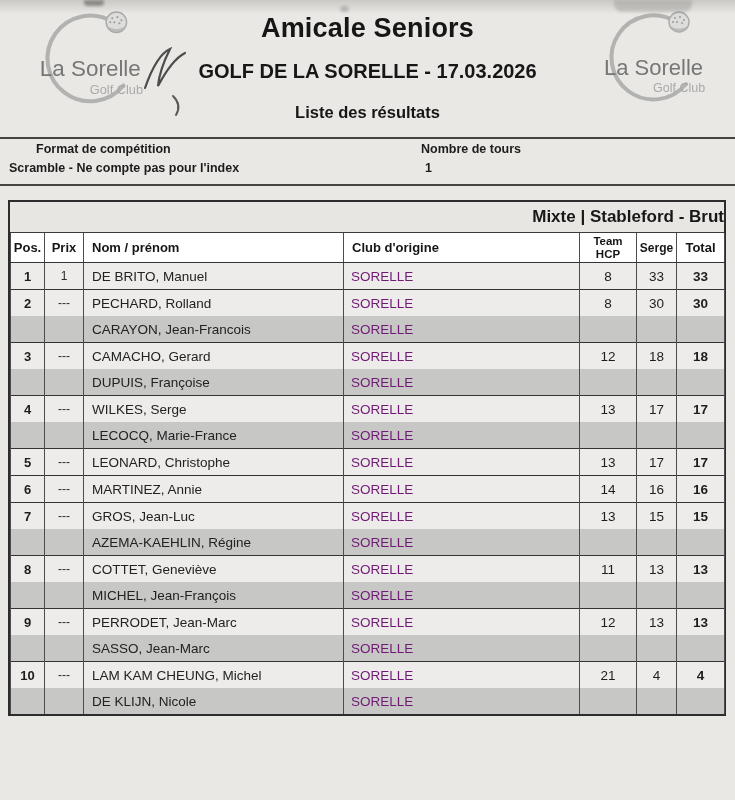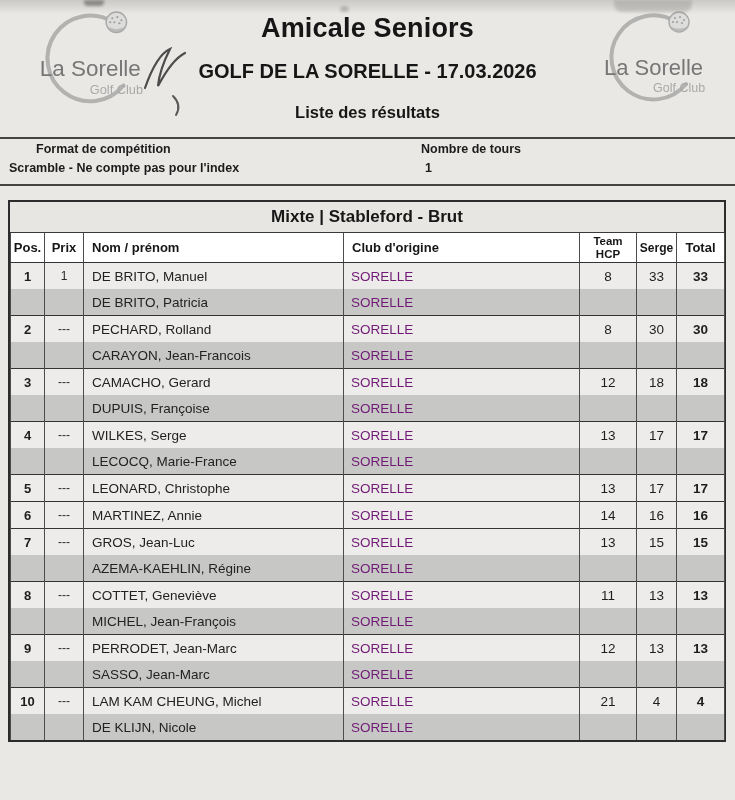--- a/index.html
+++ b/index.html
@@ -41,21 +41,21 @@
   .meta.format-value{left:9px;top:161px;}
   .meta.rounds-label{left:421px;top:142px;}
   .meta.rounds-value{left:425px;top:161px;}
 
   
   .results{
     position:absolute;left:8px;top:200px;width:714px;
     border:2px solid #2c2c2c;background:#edecea;
   }
   .results .caption{
-    height:30px;line-height:30px;text-align:center;
+    height:30px;line-height:30px;text-align:right;
     font-size:17px;font-weight:bold;color:#171717;
     background:#e7e6e3;border-bottom:1.5px solid #3a3a3a;
   }
   table{border-collapse:collapse;table-layout:fixed;width:714px;}
   col.c-pos{width:34px;}col.c-prix{width:39px;}col.c-name{width:260px;}
   col.c-club{width:236px;}col.c-hcp{width:57px;}col.c-tour{width:40px;}col.c-total{width:48px;}
   th,td{
     border-left:1px solid #4c4c4c;border-right:1px solid #4c4c4c;
     padding:0;overflow:hidden;white-space:nowrap;
   }
@@ -163,29 +163,20 @@
     <tbody>
         <tr class="r1 pair-start">
           <td class="c pos">1</td>
           <td class="c prix">1</td>
           <td class="name">DE BRITO, Manuel</td>
           <td class="club">SORELLE</td>
           <td class="c">8</td>
           <td class="c">33</td>
           <td class="c total">33</td>
         </tr>
-        <tr class="r2">
-          <td class="c pos"></td>
-          <td class="c prix"></td>
-          <td class="name">DE BRITO, Patricia</td>
-          <td class="club">SORELLE</td>
-          <td class="c"></td>
-          <td class="c"></td>
-          <td class="c total"></td>
-        </tr>
         <tr class="r1 pair-start">
           <td class="c pos">2</td>
           <td class="c prix">---</td>
           <td class="name">PECHARD, Rolland</td>
           <td class="club">SORELLE</td>
           <td class="c">8</td>
           <td class="c">30</td>
           <td class="c total">30</td>
         </tr>
         <tr class="r2">

